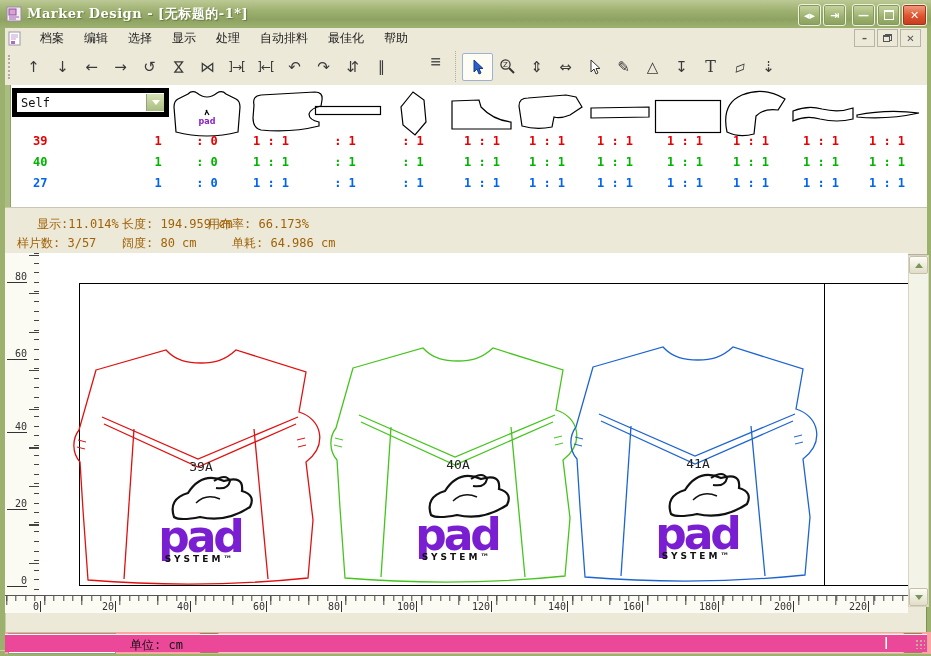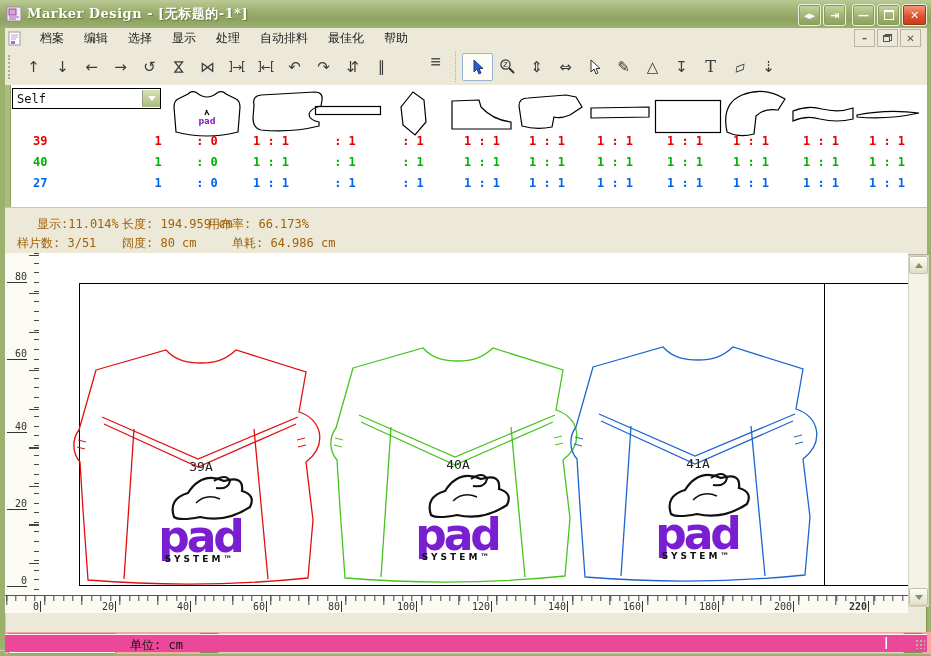--- a/index.html
+++ b/index.html
@@ -46,21 +46,21 @@
   .tool.sm{font-size:12px;letter-spacing:-1px}
   .rot90{transform:rotate(90deg)}
   #tool-group2{position:absolute;left:450px;top:3px;height:31px;display:flex;align-items:center;
      background:#ece9d8;border-left:1px dotted #b0ad9a;padding-left:6px}
   .tool.active{background:#fdfdf6;border:1px solid #9ab3d5;border-radius:2px}
   #toolbar-options{position:absolute;left:425px;top:5px;color:#555;font:bold 14px "DejaVu Sans",sans-serif}
   
   #panel{left:5px;top:85px;width:922px;height:122px;background:#fff}
   #panel-strip{left:0;top:0;width:5px;height:122px;background:#a9bd80;border-right:1px solid #8ea261}
   .combo{position:absolute;left:7px;width:147px;height:19px;background:#fff;
-    border:1px solid #000000;display:flex;align-items:center}
+    border:5px solid #000000;display:flex;align-items:center}
   .combo .val{flex:1;font:12px "DejaVu Sans Mono",monospace;color:#111;padding-left:4px;white-space:nowrap}
   .combo .btn{width:17px;height:17px;background:linear-gradient(#d6e2b4,#a9bd7f);
     border-left:1px solid #93a183;display:flex;align-items:center;justify-content:center}
   .combo .btn::before{content:"";border:4px solid transparent;border-top:5px solid #fff;margin-top:4px}
   .piece{position:absolute}
   .piece svg{display:block}
   .piece path,.piece rect{fill:none;stroke:#000;stroke-width:1.2}
   #size-table span{position:absolute;font:bold 12px "DejaVu Sans Mono",monospace;white-space:pre}
   
   #infobar{left:5px;top:207px;width:922px;height:46px;background:#ece9d8;
@@ -363,21 +363,21 @@
       <span style="left: 720px; top: 91px; width: 52px; text-align: center; color: rgb(0, 100, 240);">1 : 1</span>
       <span style="left: 790px; top: 91px; width: 52px; text-align: center; color: rgb(0, 100, 240);">1 : 1</span>
       <span style="left: 856px; top: 91px; width: 52px; text-align: center; color: rgb(0, 100, 240);">1 : 1</span>
     </div>
 </div>
 
 <div class="abs" id="infobar">
   <span style="left:32px;top:8px">显示:11.014%</span>
   <span style="left:117px;top:8px">长度: 194.959 cm</span>
   <span style="left:203px;top:8px">用布率: 66.173%</span>
-  <span style="left:12px;top:27px">样片数: 3/51</span>
+  <span style="left:12px;top:27px">样片数: 3/57</span>
   <span style="left:117px;top:27px">阔度: 80 cm</span>
   <span style="left:227px;top:27px">单耗: 64.986 cm</span>
 </div>
 
 <div class="abs" id="vruler">
   <div class="minor"></div>
     <div class="major"></div>
 <span style="top: 18px;">80</span>
     <span style="top: 95px;">60</span>
     <span style="top: 168px;">40</span>
@@ -443,21 +443,21 @@
     <span style="left: 81px;">20</span>
     <span style="left: 156px;">40</span>
     <span style="left: 232px;">60</span>
     <span style="left: 307px;">80</span>
     <span style="left: 382px;">100</span>
     <span style="left: 457px;">120</span>
     <span style="left: 533px;">140</span>
     <span style="left: 608px;">160</span>
     <span style="left: 684px;">180</span>
     <span style="left: 759px;">200</span>
-    <span style="left: 834px; font-weight: bold;">220</span>
+    <span style="left: 834px;">220</span>
   </div>
 
 <div class="abs" id="vscroll">
   <div class="sbtn" style="top:0">
       <span class="chev up"></span>
     </div>
   <div class="sbtn" style="bottom:0">
       <span class="chev down"></span>
     </div>
 </div>

